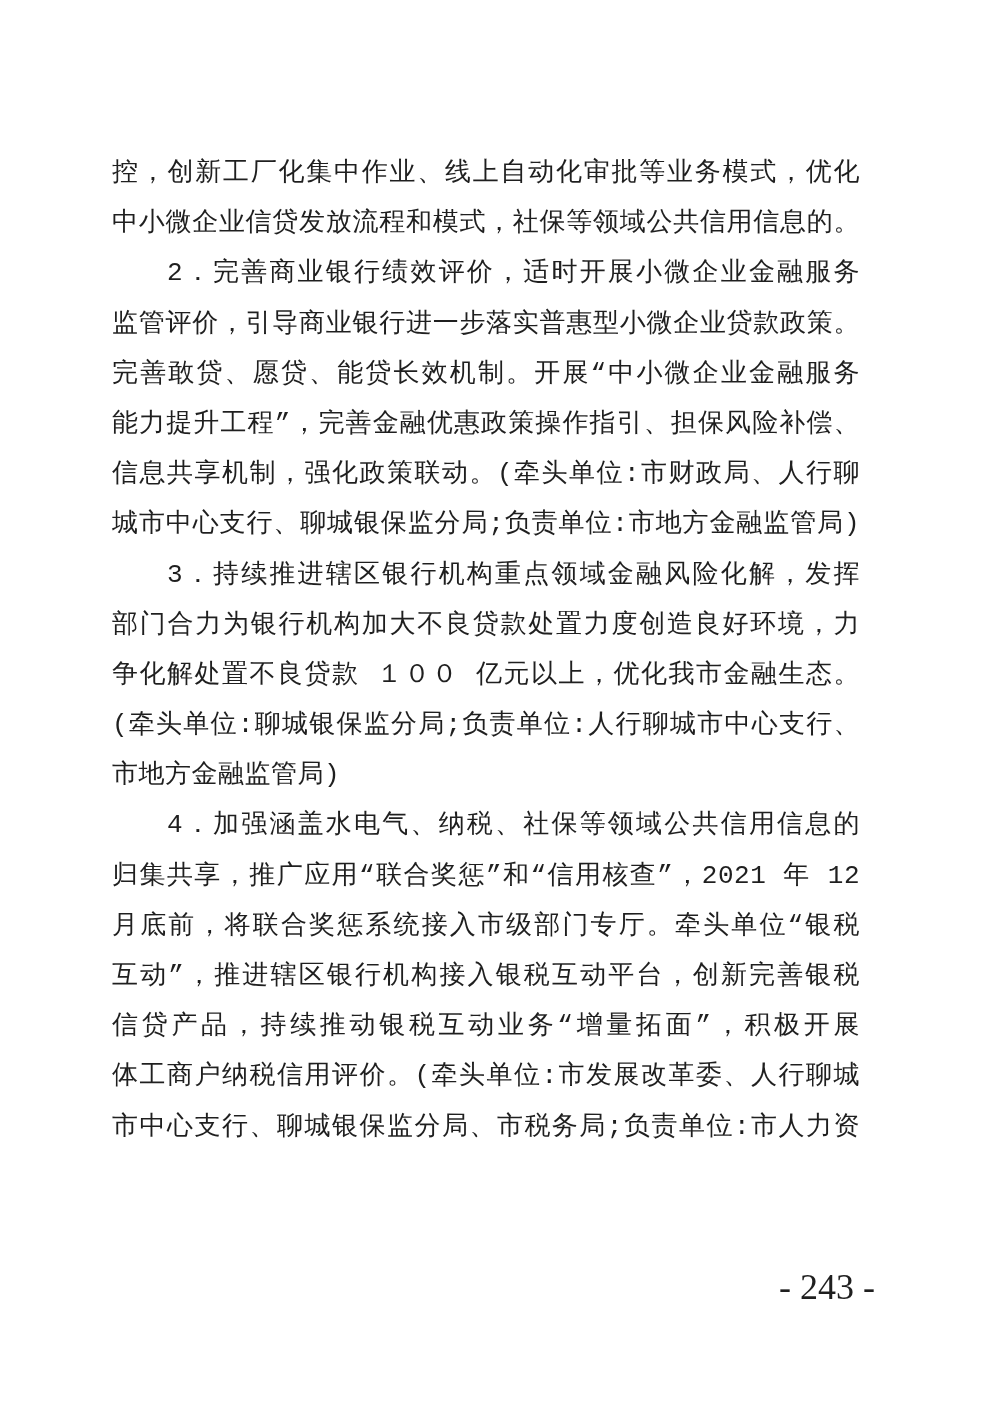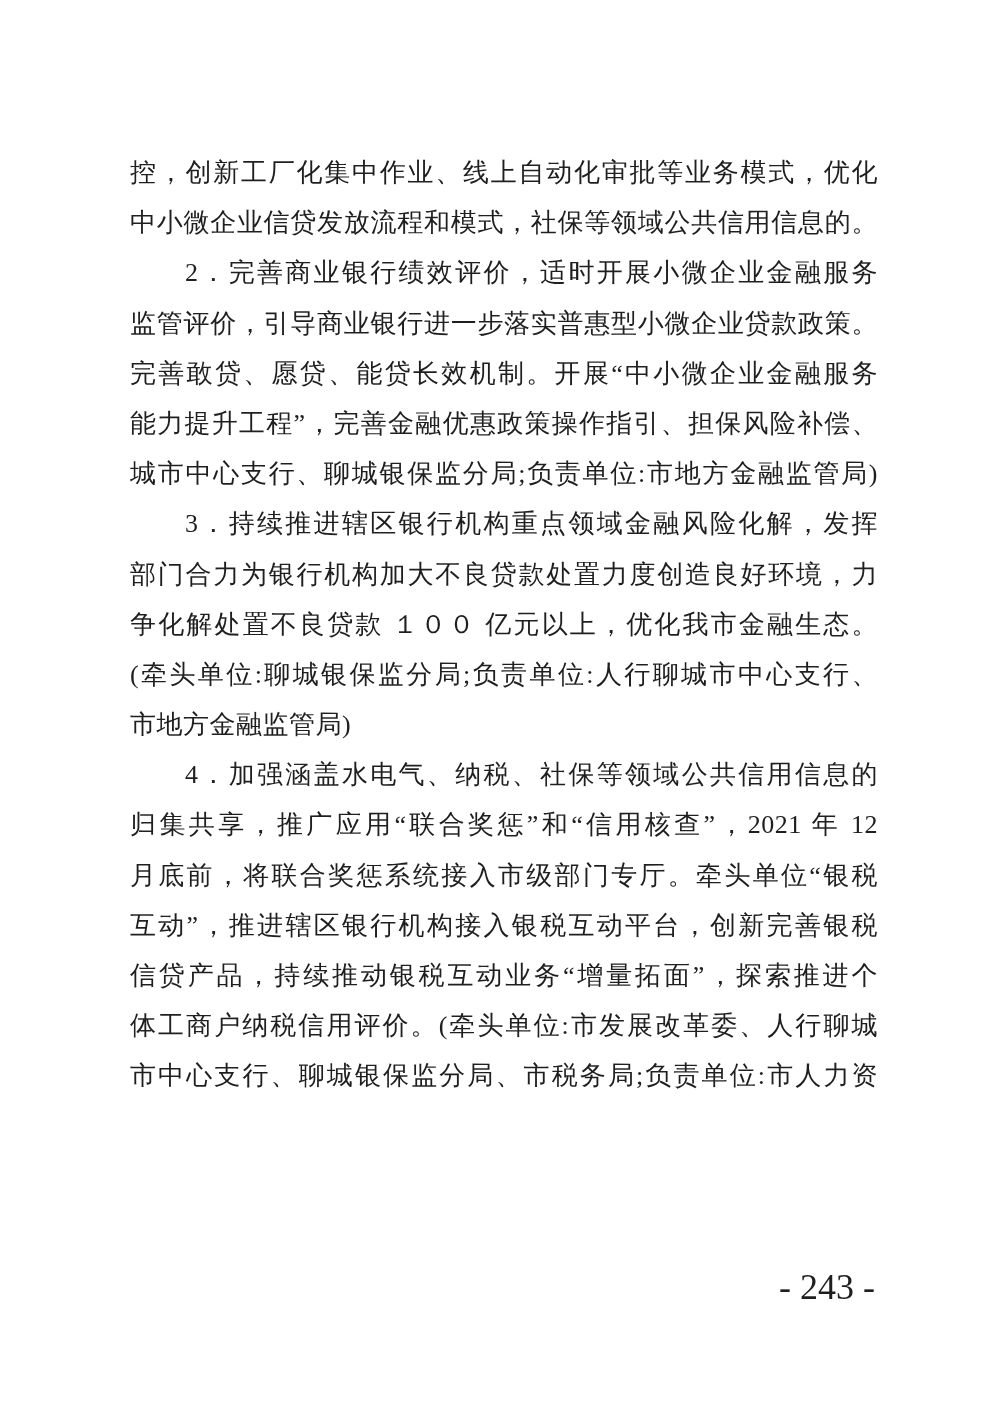--- a/index.html
+++ b/index.html
@@ -8,23 +8,24 @@
     width: 1000px;
     height: 1414px;
     margin: 0 auto;
     background: #ffffff;
     color: #1f1f1f;
     font-family: "Liberation Serif", "DejaVu Serif", serif;
     overflow: hidden;
   }
   .body-text {
     position: absolute;
-    left: 130px;
+    left: 112px;
     top: 148px;
     width: 748px;
+    font-family: Liberation Mono, monospace;
   }
   .ln {
     margin: 0;
     padding: 0;
     height: 50.2px;
     line-height: 50.2px;
     font-size: 26px;
     text-align: justify;
     text-align-last: justify;
     text-justify: inter-ideograph;
@@ -51,31 +52,32 @@
 <body>
 
 <div class="page">
   <div class="body-text">
     <p class="ln">控，创新工厂化集中作业、线上自动化审批等业务模式，优化</p>
     <p class="ln">中小微企业信贷发放流程和模式，社保等领域公共信用信息的。</p>
     <p class="ln ind">2．完善商业银行绩效评价，适时开展小微企业金融服务</p>
     <p class="ln">监管评价，引导商业银行进一步落实普惠型小微企业贷款政策。</p>
     <p class="ln">完善敢贷、愿贷、能贷长效机制。开展“中小微企业金融服务</p>
     <p class="ln">能力提升工程”，完善金融优惠政策操作指引、担保风险补偿、</p>
+    <p class="ln">信息共享机制，强化政策联动。(牵头单位:市财政局、人行聊</p>
     <p class="ln">城市中心支行、聊城银保监分局;负责单位:市地方金融监管局)</p>
     <p class="ln ind">3．持续推进辖区银行机构重点领域金融风险化解，发挥</p>
     <p class="ln">部门合力为银行机构加大不良贷款处置力度创造良好环境，力</p>
     <p class="ln">争化解处置不良贷款 １００ 亿元以上，优化我市金融生态。</p>
     <p class="ln">(牵头单位:聊城银保监分局;负责单位:人行聊城市中心支行、</p>
     <p class="ln end">市地方金融监管局)</p>
     <p class="ln ind">4．加强涵盖水电气、纳税、社保等领域公共信用信息的</p>
     <p class="ln">归集共享，推广应用“联合奖惩”和“信用核查”，2021 年 12</p>
     <p class="ln">月底前，将联合奖惩系统接入市级部门专厅。牵头单位“银税</p>
     <p class="ln">互动”，推进辖区银行机构接入银税互动平台，创新完善银税</p>
-    <p class="ln">信贷产品，持续推动银税互动业务“增量拓面”，探索推进个</p>
+    <p class="ln">信贷产品，持续推动银税互动业务“增量拓面”，积极开展</p>
     <p class="ln">体工商户纳税信用评价。(牵头单位:市发展改革委、人行聊城</p>
     <p class="ln">市中心支行、聊城银保监分局、市税务局;负责单位:市人力资</p>
   </div>
 
   <div class="footer">
     <span>- 243 -</span>
   </div>
 </div>
 
 </body></html>

